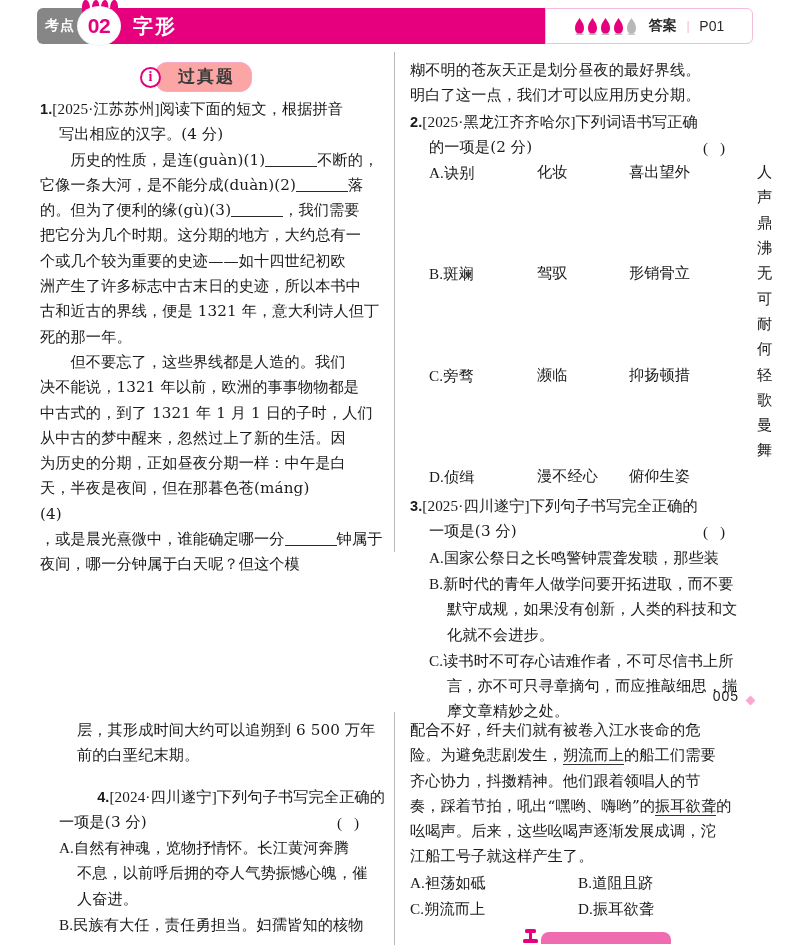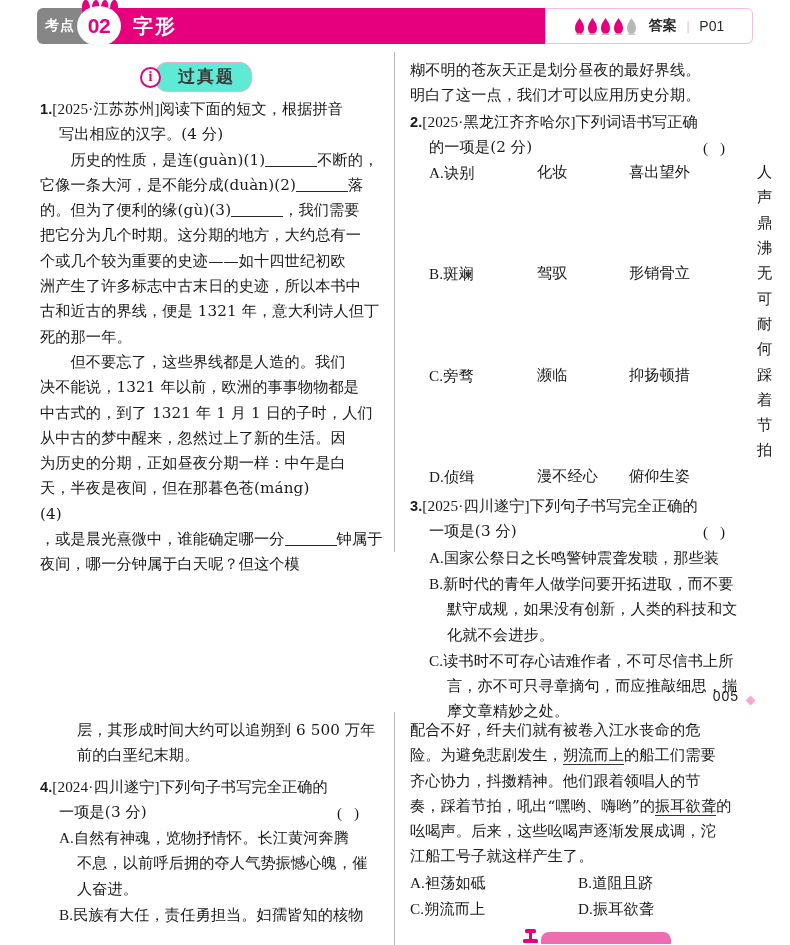--- a/index.html
+++ b/index.html
@@ -136,21 +136,21 @@
     border-radius: 50%;
     border: 2px solid #e6007e;
     color: #e6007e;
     display: flex; align-items: center; justify-content: center;
     font-size: 14px; font-weight: bold;
     font-family: "Liberation Serif", serif;
     background: #ffffff;
     position: relative; z-index: 3;
   }
   .pill-body {
-    background: #5eead4;
+    background: #fca5a5;
     border: 1px solid #f4a9cd;
     border-radius: 12px;
     padding: 2px 16px 3px 16px;
     margin-left: -10px;
     padding-left: 22px;
   }
   .pill-body span {
     font-size: 17px;
     font-weight: bold;
     color: #3a3a3a;
@@ -372,21 +372,21 @@
     <p class="opt opt-grid" style="padding-left:19px;">
       <span><span class="optlabel">B.</span><span>斑斓</span></span>
       <span>驾驭</span>
       <span>形销骨立</span>
       <span>无可耐何</span>
     </p>
     <p class="opt opt-grid" style="padding-left:19px;">
       <span><span class="optlabel">C.</span><span>旁骛</span></span>
       <span>濒临</span>
       <span>抑扬顿措</span>
-      <span>踩着节拍</span>
+      <span>轻歌曼舞</span>
     </p>
     <p class="opt opt-grid" style="padding-left:19px;">
       <span><span class="optlabel">D.</span><span>侦缉</span></span>
       <span>漫不经心</span>
       <span>俯仰生姿</span>
     </p>
 
     <p class="q indent-hang" style="margin-top:3px;">
       <span class="qnum">3.</span><span class="latin">[2025·四川遂宁]</span><span>下列句子书写完全正确的</span>
     </p>
@@ -414,21 +414,21 @@
 
   <div class="page-num">
     <span class="page-num-text">005</span>
     <span class="page-diamond"></span>
   </div>
 
   <div class="col col-left-bot">
     <p class="opt" style="padding-left:37px;">层，其形成时间大约可以追朔到 6 500 万年</p>
     <p class="opt" style="padding-left:37px;">前的白垩纪末期。</p>
 
-    <p class="q indent-hang" style="margin-top:5px;">
+    <p class="q indent-hang" style="margin-top:15px;text-align:right;">
       <span class="qnum">4.</span><span class="latin">[2024·四川遂宁]</span><span>下列句子书写完全正确的</span>
     </p>
     <p class="q" style="padding-left:19px; display:flex; justify-content:space-between;">
       <span>一项是(3 分)</span>
       <span class="paren-blank latin" style="margin-right:22px;">(    )</span>
     </p>
 
     <p class="opt indent-opt" style="padding-left:37px; text-indent:-18px;">
       <span class="optlabel">A.</span><span>自然有神魂，览物抒情怀。长江黄河奔腾</span>
     </p>

